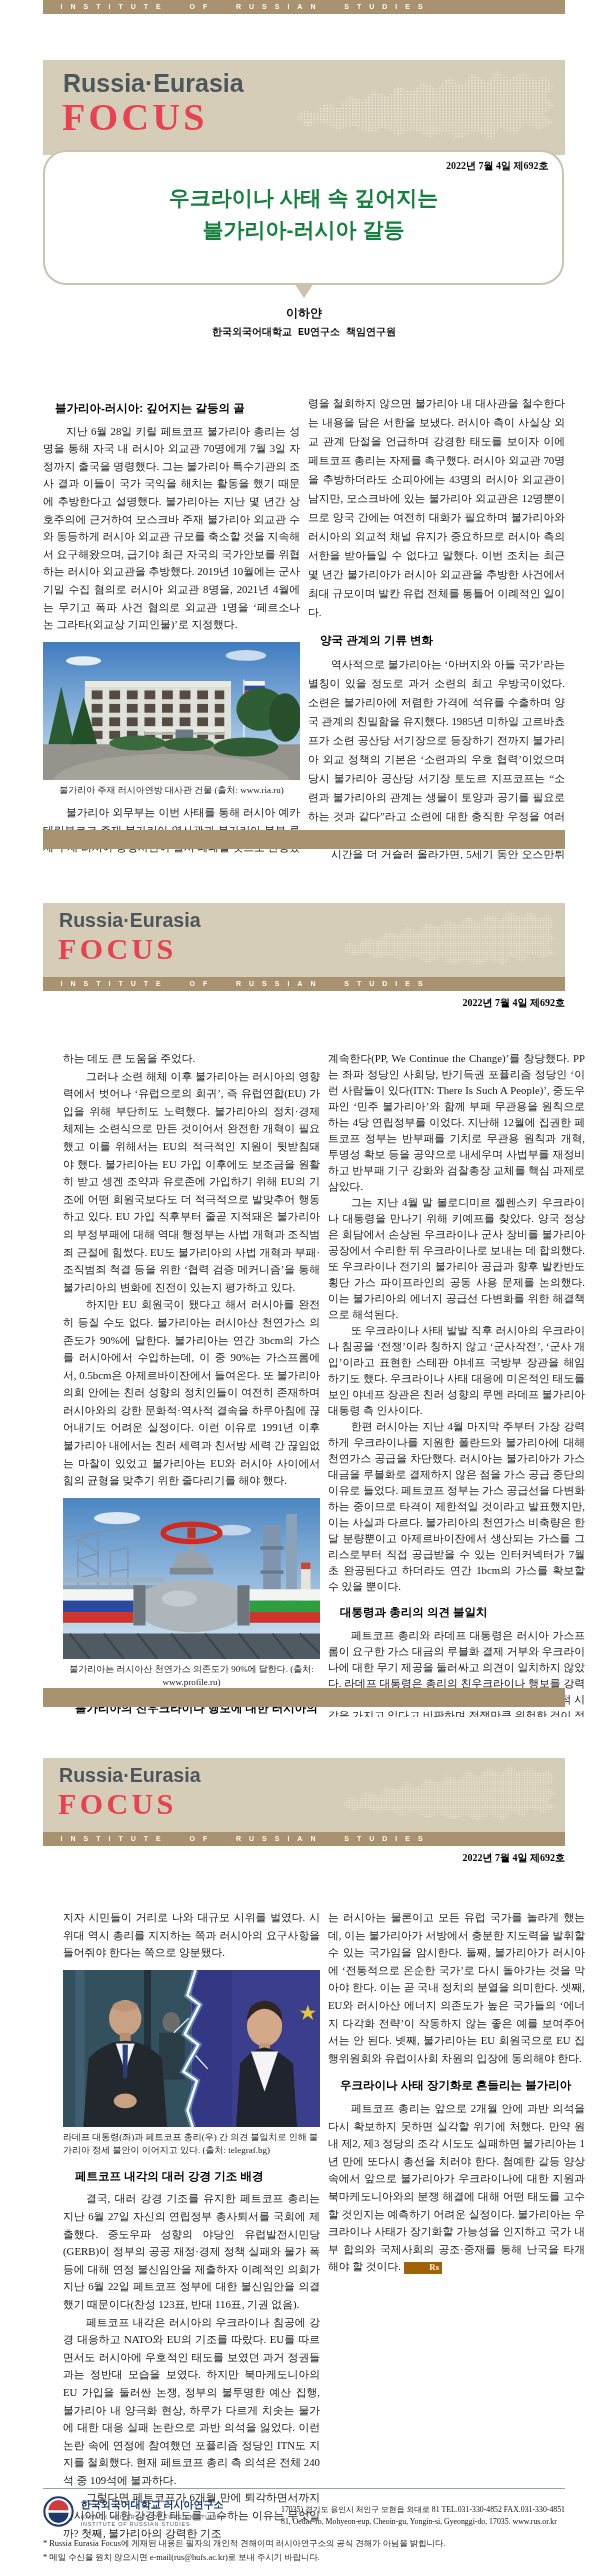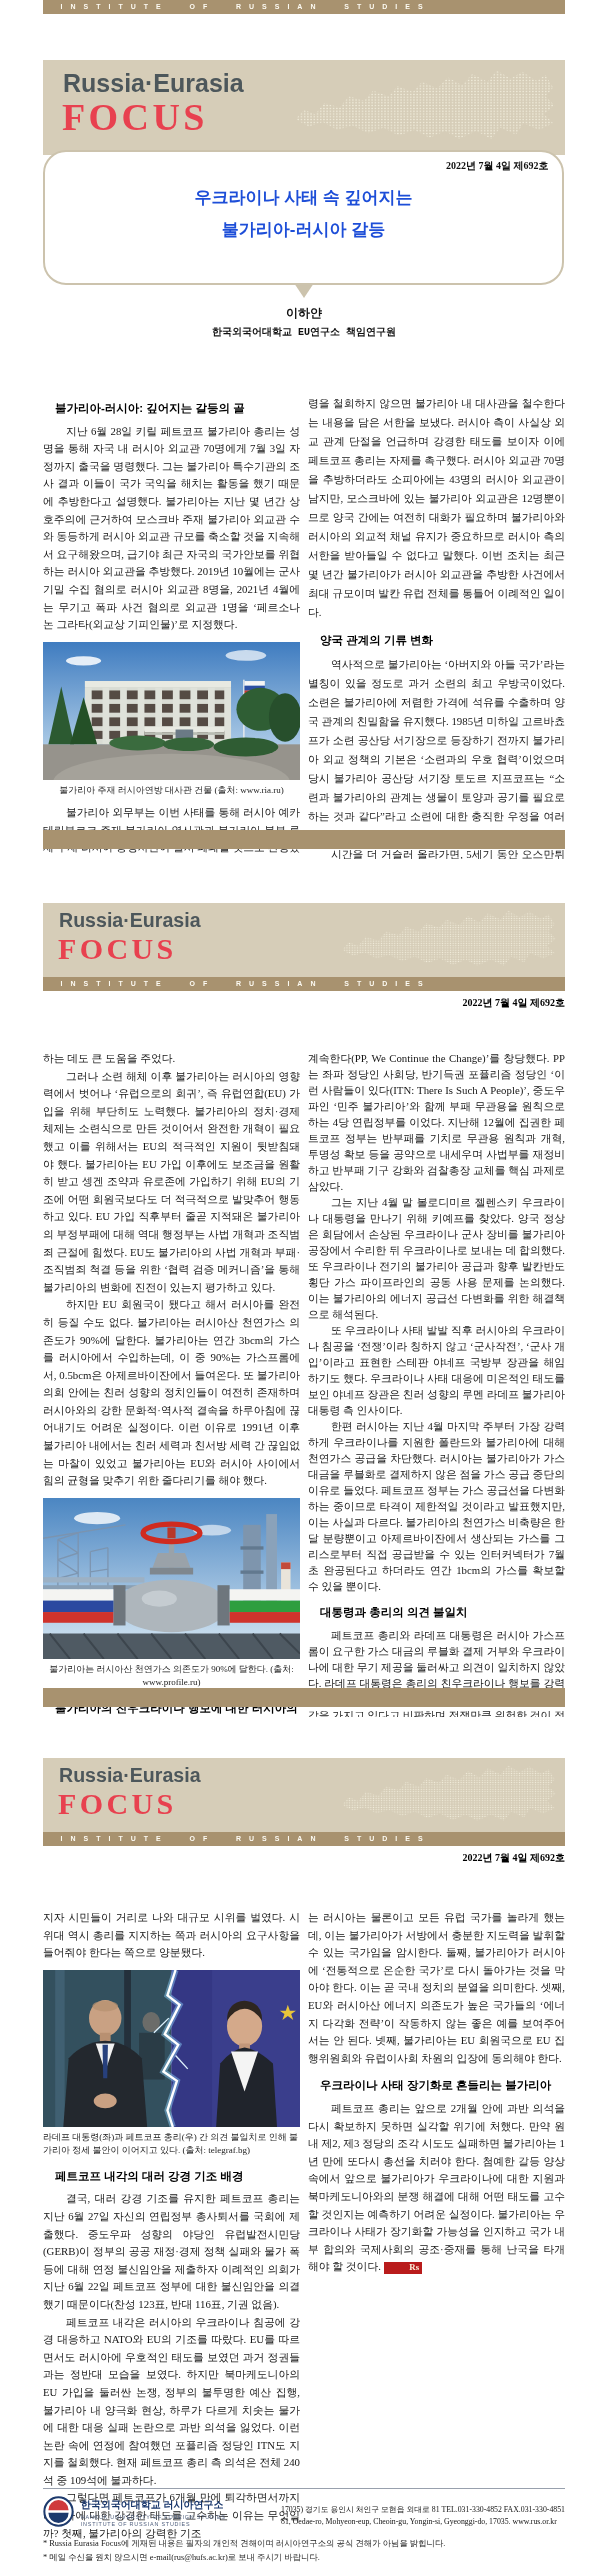--- a/index.html
+++ b/index.html
@@ -35,48 +35,48 @@
   .bar-p2{top:118px;}
   .date{position:absolute;right:43px;font-family:"Liberation Serif",serif;font-weight:bold;font-size:10px;color:#000;}
   .date-p2{top:137px;}
 
   
   .bubble{position:absolute;left:43px;top:150px;width:517px;height:131px;border:2px solid #ccc3ad;
     border-radius:23px;background:#fff;}
   .bubble .date-in{position:absolute;top:6.8px;right:13.5px;font-family:"Liberation Serif",serif;
     font-weight:bold;font-size:10px;}
   .title{margin-top:30px;text-align:center;font-family:"Liberation Sans","DejaVu Sans",sans-serif;
-    font-weight:bold;font-size:17px;line-height:32px;color:#1d4ed8;}
+    font-weight:bold;font-size:21px;line-height:32px;color:#15803d;}
   .tail{position:absolute;left:50%;bottom:-15px;transform:translateX(-50%);width:0;height:0;
     border-left:10px solid transparent;border-right:10px solid transparent;border-top:15px solid #ccc3ad;}
 
   .author-name{position:absolute;top:305px;left:0;width:100%;text-align:center;
     font-family:"Liberation Sans",sans-serif;font-weight:bold;font-size:12px;}
   .author-affil{position:absolute;top:325px;left:0;width:100%;text-align:center;
     font-family:Liberation Mono, monospace;font-weight:600;font-size:10px;}
 
   
   .cols{position:absolute;left:43px;width:522px;display:flex;gap:8px;}
-  .cols-p1{top:394px;} .cols-p23{top:191px;}
+  .cols-p1{top:394px;} .cols-p23{top:191px;margin-left:20px;}
   .col{width:257px;}
   .body{font-size:10.8px;line-height:17.6px;text-align:justify;margin:0;color:#151515;}
   .lh24 .body{line-height:19px;}
   .lh235 .body{line-height:16px;}
   .ind{text-indent:23px;}
   .shead{font-family:"Liberation Sans","DejaVu Sans",sans-serif;font-size:11.5px;font-weight:bold;
     margin:10.8px 0 6.8px 12px;color:#000;}
   figure{margin:8px 0 2.7px 0;}
   figure svg{display:block;width:100%;}
   figcaption{font-size:9px;line-height:13.5px;text-align:center;margin:4px 0 6.8px 0;color:#1c1c1c;}
   .cap-left{text-align:left;}
 
   .botbar{position:absolute;left:43px;width:522px;height:19px;background:var(--tan);}
   .botbar-p1{top:830px;} .botbar-p2{top:829px;}
 
-  .rs{display:inline-block;background:#b91c1c;color:#fdf3dd;font-family:"Liberation Serif",serif;
+  .rs{display:inline-block;background:#a16207;color:#fdf3dd;font-family:"Liberation Serif",serif;
     font-weight:bold;font-size:8.8px;line-height:11.5px;padding:0 2.7px;vertical-align:baseline;}
 
   
   .f-rule{position:absolute;left:43px;top:771px;width:522px;border-top:1.4px solid #98a0ad;}
   .f-row{position:absolute;left:43px;top:779px;width:522px;display:flex;align-items:flex-end;}
   .f-logo{width:31px;height:31px;flex:none;}
   .f-names{margin-left:6.8px;}
   .f-kr{font-family:"Liberation Sans",sans-serif;font-weight:bold;font-size:10px;color:var(--navy);}
   .f-en{font-family:"Liberation Sans",sans-serif;font-size:5.4px;letter-spacing:0.8px;color:#51617f;margin-top:1.4px;}
   .f-addr{margin-left:auto;font-size:7.8px;line-height:11.5px;color:#23232

